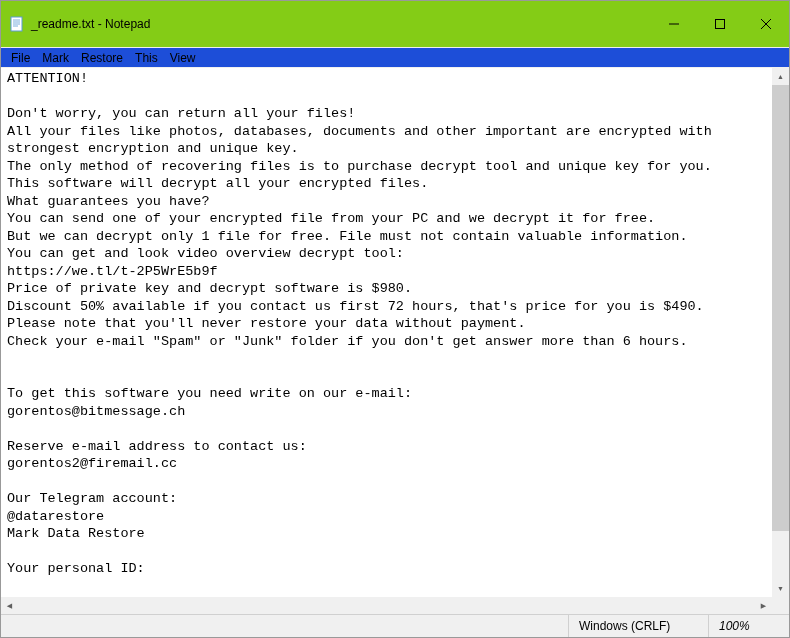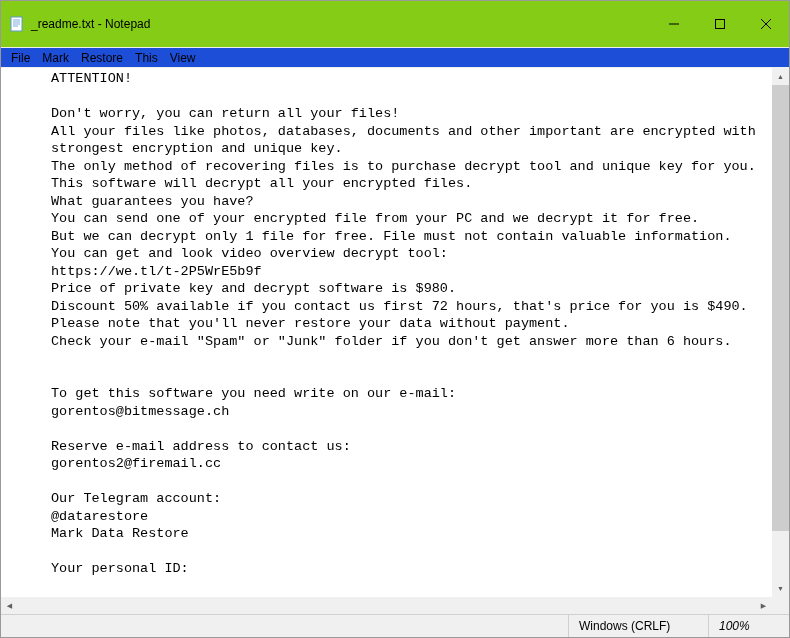--- a/index.html
+++ b/index.html
@@ -201,21 +201,21 @@
 
   <div class="menubar">
     <span class="menu-item">File</span>
     <span class="menu-item">Mark</span>
     <span class="menu-item">Restore</span>
     <span class="menu-item">This</span>
     <span class="menu-item">View</span>
   </div>
 
   <div class="content-wrapper">
-    <div class="content-area" style="position:absolute;left:0;top:0;right:17px;bottom:17px;overflow:hidden;padding-left:44px;">
+    <div class="content-area" style="position:absolute;left:0;top:0;right:17px;bottom:17px;overflow:hidden;">
       <div class="text-content" contenteditable="true" style="">ATTENTION!
 
 Don't worry, you can return all your files!
 All your files like photos, databases, documents and other important are encrypted with strongest encryption and unique key.
 The only method of recovering files is to purchase decrypt tool and unique key for you.
 This software will decrypt all your encrypted files.
 What guarantees you have?
 You can send one of your encrypted file from your PC and we decrypt it for free.
 But we can decrypt only 1 file for free. File must not contain valuable information.
 You can get and look video overview decrypt tool:

